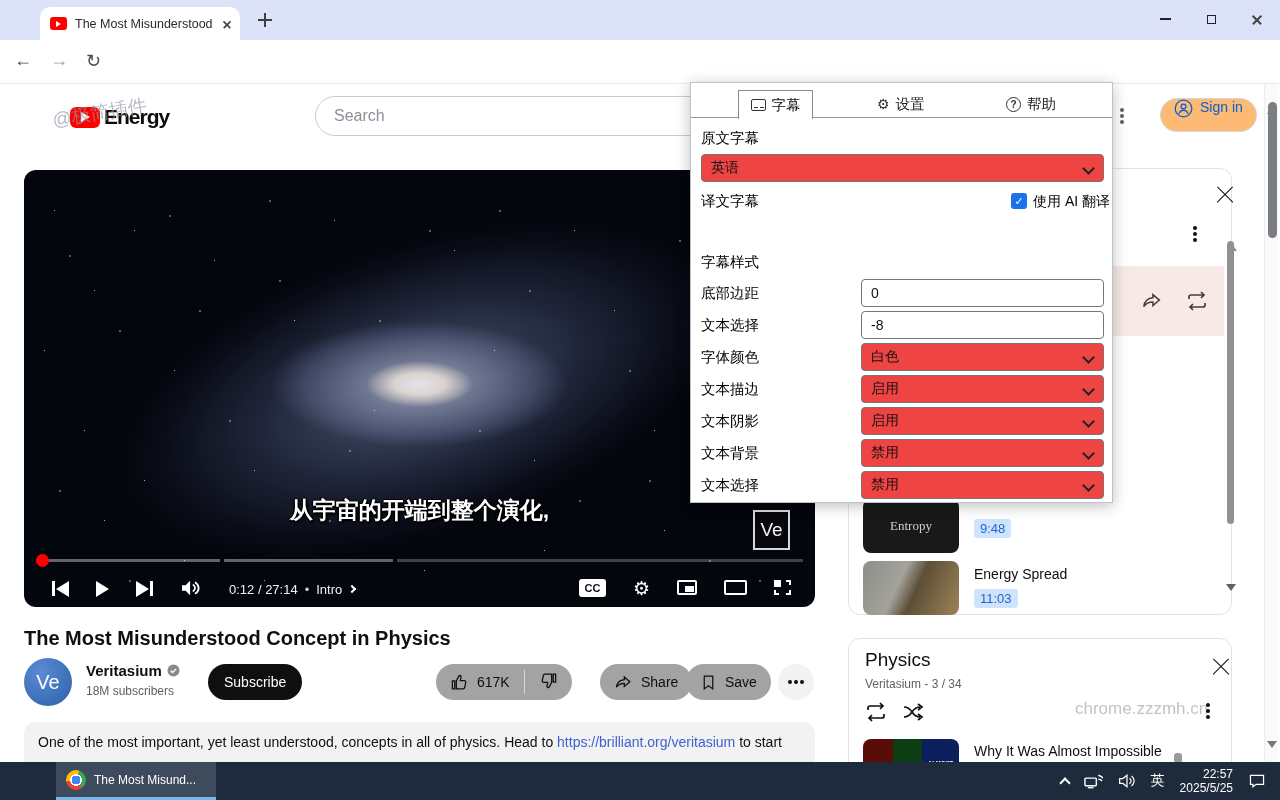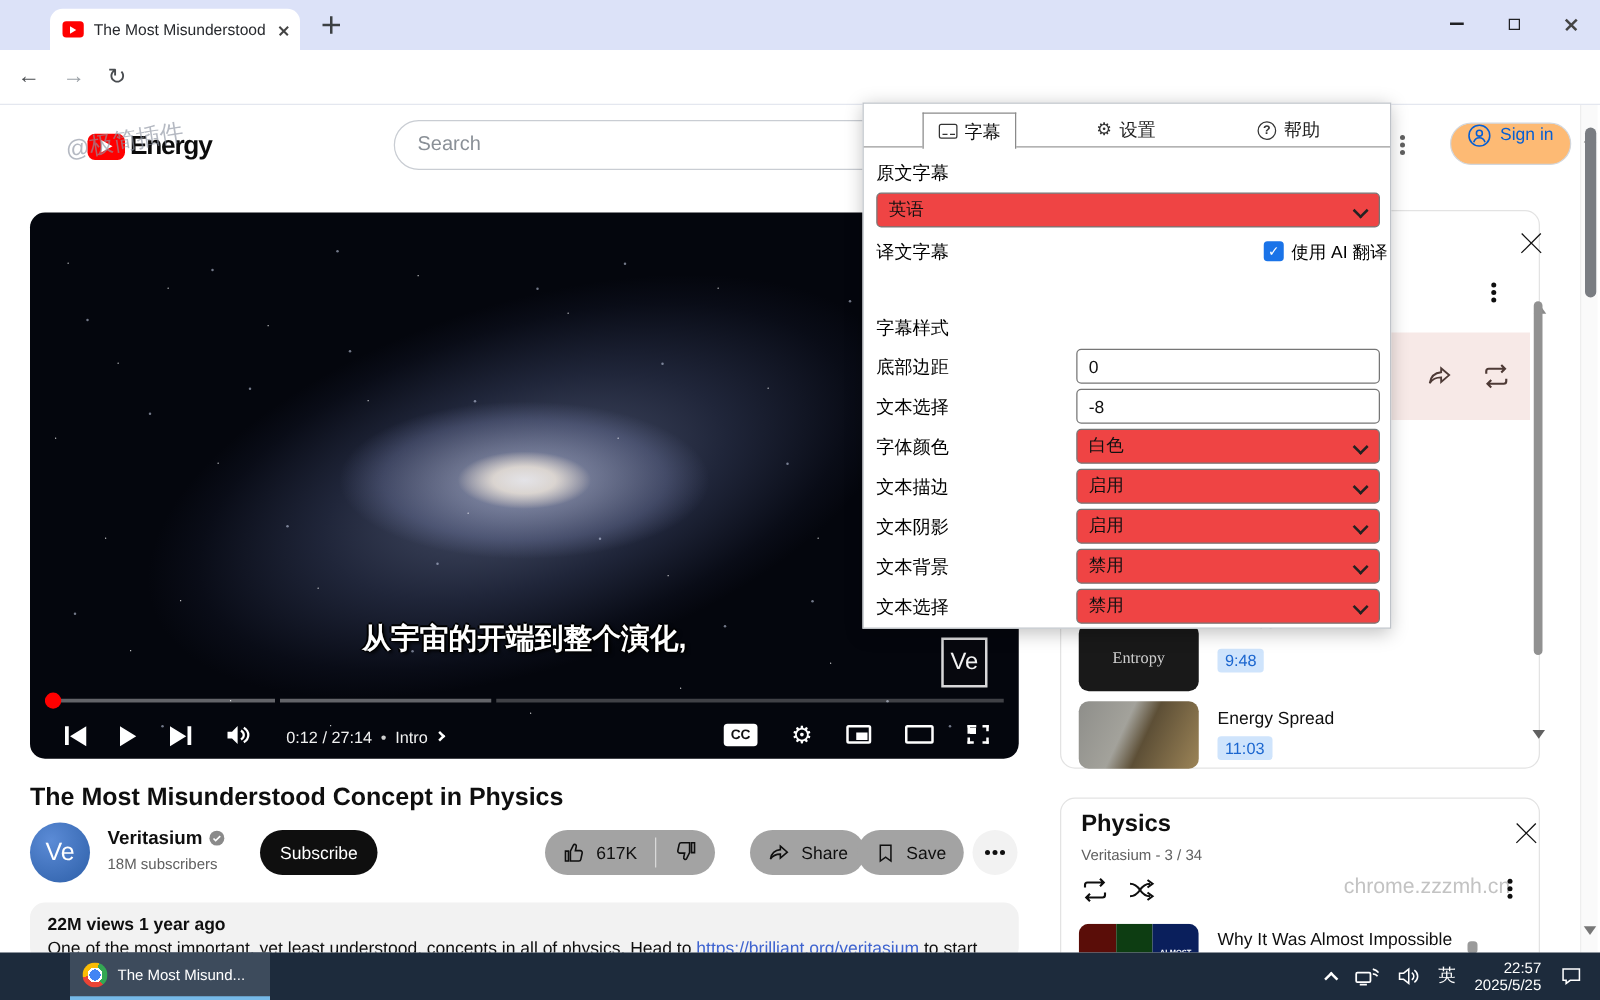--- a/index.html
+++ b/index.html
@@ -349,21 +349,20 @@
             <path d="M6 3h12v18l-6-4.5L6 21z" fill="none" stroke="#0f0f0f" stroke-width="1.7"></path>
           </svg>
         <span>Save</span>
       </div>
       <div class="morebtn">
           <span class="hdots"></span>
         </div>
     </div>
 
     <div class="descbox">
-      <div style="font-weight:bold">22M views  1 year ago</div>
       <div style="margin-top:3px">
         <span>One of the most important, yet least understood, concepts in all of physics. Head to </span><span class="dlink">https://brilliant.org/veritasium</span><span> to start</span>
       </div>
     </div>
 
     <div class="panel1">
       <div class="abs" style="right:16px;top:16px"><span class="closex"></span></div>
       <div class="abs" style="left:344px;top:56px">
           <span class="vdots" style="display:block;margin-top:7px"></span>
         </div>
@@ -384,21 +383,21 @@
       </div>
       <div class="rowtitle" style="top:318px">Entropy</div>
       <div class="chip" style="top:350px">9:48</div>
 
       <div class="thumb" style="top:392px;background:linear-gradient(115deg,#8e8e8a 0%,#a3a29b 38%,#5d4f36 55%,#9c8457 100%)"></div>
       <div class="rowtitle" style="top:397px">Energy Spread</div>
       <div class="chip" style="top:420px">11:03</div>
     </div>
 
     <div class="panel2">
-      <div style="position:absolute;left:16px;top:10px;font-size:19px;font-weight:bold;color:#0f0f0f">Physics</div>
+      <div style="position:absolute;left:16px;top:10px;font-size:19px;font-weight:normal;color:#0f0f0f">Physics</div>
       <div style="position:absolute;left:16px;top:38px;font-size:12px;color:#606060">Veritasium - 3 / 34</div>
       <div class="abs" style="right:20px;top:18px"><span class="closex"></span></div>
       <div class="abs loopico" style="left:14px;top:62px">
         <svg width="26" height="22" viewBox="0 0 26 22">
             <path d="M5 9V7a2 2 0 0 1 2-2h13M17 2l3 3-3 3M21 13v2a2 2 0 0 1-2 2H6M9 20l-3-3 3-3" fill="none" stroke="#0f0f0f" stroke-width="1.7"></path>
           </svg>
       </div>
       <div class="abs shufico" style="left:52px;top:62px">
         <svg width="26" height="22" viewBox="0 0 26 22">
             <path d="M3 6c4 0 6 2 8 5s4 5 8 5M3 16c4 0 6-2 8-5s4-5 8-5M17 3l4 3-4 3M17 13l4 3-4 3" fill="none" stroke="#0f0f0f" stroke-width="1.7"></path>

